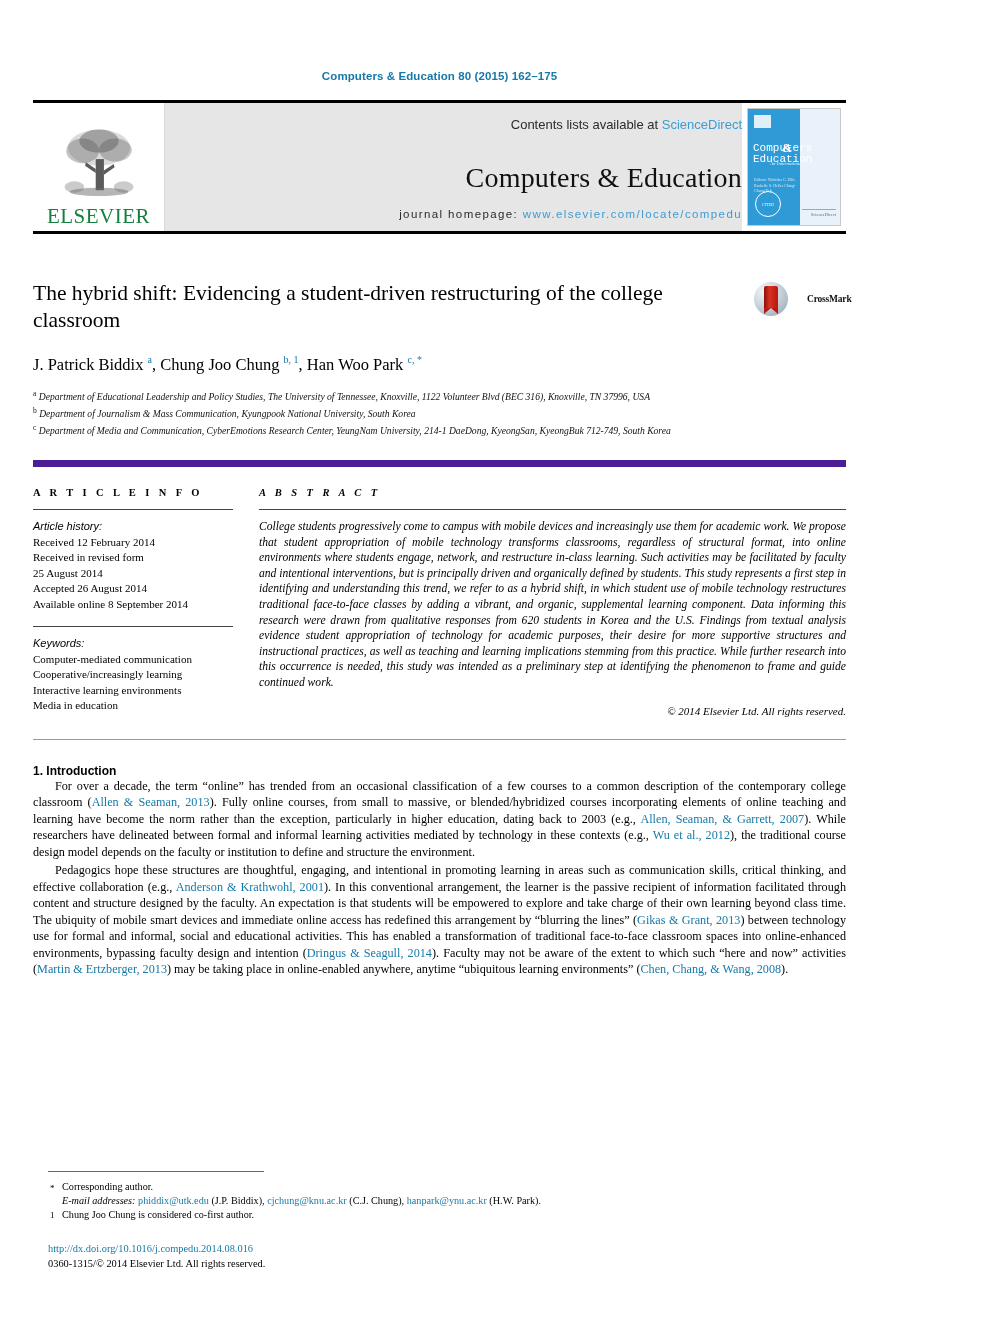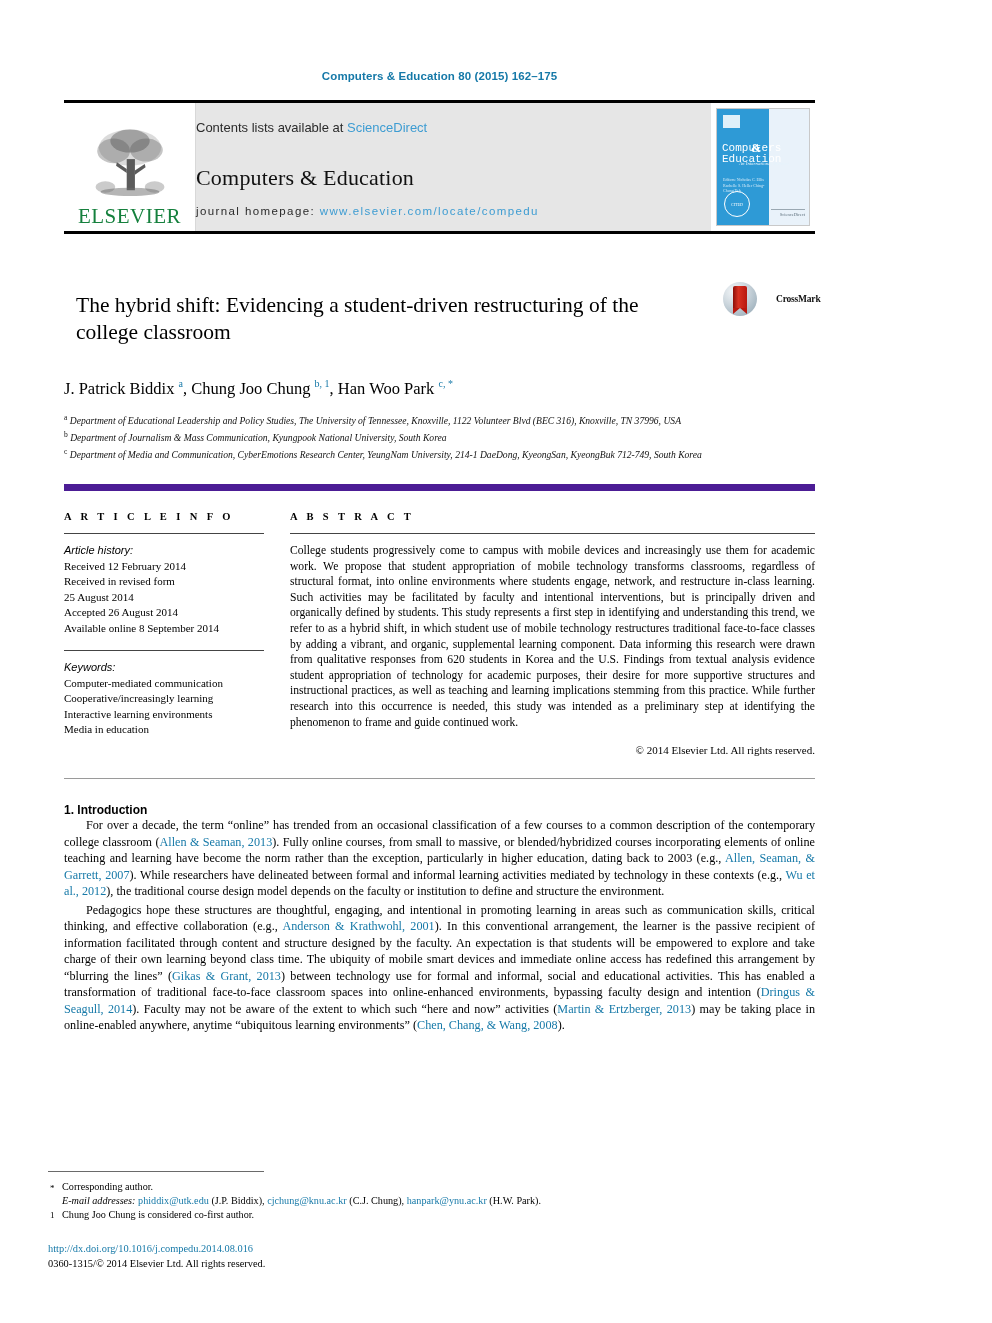--- a/index.html
+++ b/index.html
@@ -13,21 +13,21 @@
     font-family: "Liberation Serif", "DejaVu Serif", serif;
     color: #000000;
     position: relative;
     overflow: hidden;
   }
   .page {
     width: 879px;
     height: 1323px;
     position: relative;
     box-sizing: border-box;
-    padding: 0 64px;
+    padding: 0 33px;
   }
 
   
   .running-head {
     text-align: center;
     color: #1679a8;
     font-family: "Liberation Sans", sans-serif;
     font-weight: bold;
     font-size: 11.5px;
     letter-spacing: 0.1px;
@@ -66,36 +66,36 @@
     font-size: 21px;
     letter-spacing: 0.5px;
     line-height: 1;
     margin-top: 1px;
   }
   .center-block {
     flex: 1 1 auto;
     background: #e6e6e6;
     display: flex;
     flex-direction: column;
-    align-items: flex-start;
+    align-items: flex-end;
     justify-content: center;
     position: relative;
   }
   .contents-line {
     font-family: "Liberation Sans", sans-serif;
     font-size: 13px;
     color: #2b2b2b;
     margin-top: 2px;
   }
   .contents-line .sd {
     color: #3d9cd2;
   }
   .journal-title {
     font-family: "Liberation Serif", serif;
-    font-size: 22px;
+    font-size: 28px;
     color: #111;
     margin-top: 30px;
     margin-bottom: 14px;
     letter-spacing: 0.2px;
   }
   .homepage-line {
     font-family: "Liberation Sans", sans-serif;
     font-size: 11.5px;
     letter-spacing: 1.4px;
     color: #2b2b2b;
@@ -193,21 +193,21 @@
     align-items: flex-start;
     margin-top: 46px;
   }
   .title-col { flex: 1 1 auto; padding-right: 16px; }
   .paper-title {
     font-family: "Liberation Serif", serif;
     font-size: 21.5px;
     line-height: 27px;
     font-weight: normal;
     color: #000;
-    margin: 12px;
+    margin: 0;
     max-width: 730px;
   }
   .crossmark {
     flex: 0 0 auto;
     width: 92px;
     display: flex;
     align-items: center;
     gap: 19px;
     padding-top: 2px;
   }
@@ -265,21 +265,21 @@
     padding-top: 20px;
     display: flex;
     gap: 0px;
   }
   .info-col {
     flex: 0 0 226px;
     width: 226px;
     padding-right: 26px;
     box-sizing: border-box;
   }
-  .abs-col { flex: 1 1 auto; }
+  .abs-col { flex: 1 1 auto; font-style: italic; }
   .sect-label {
     font-family: "Liberation Serif", serif;
     font-weight: bold;
     font-size: 10.5px;
     letter-spacing: 3.4px;
     color: #000;
   }
   .rule {
     border-top: 1px solid #444;
     margin: 11px 0 9px 0;

